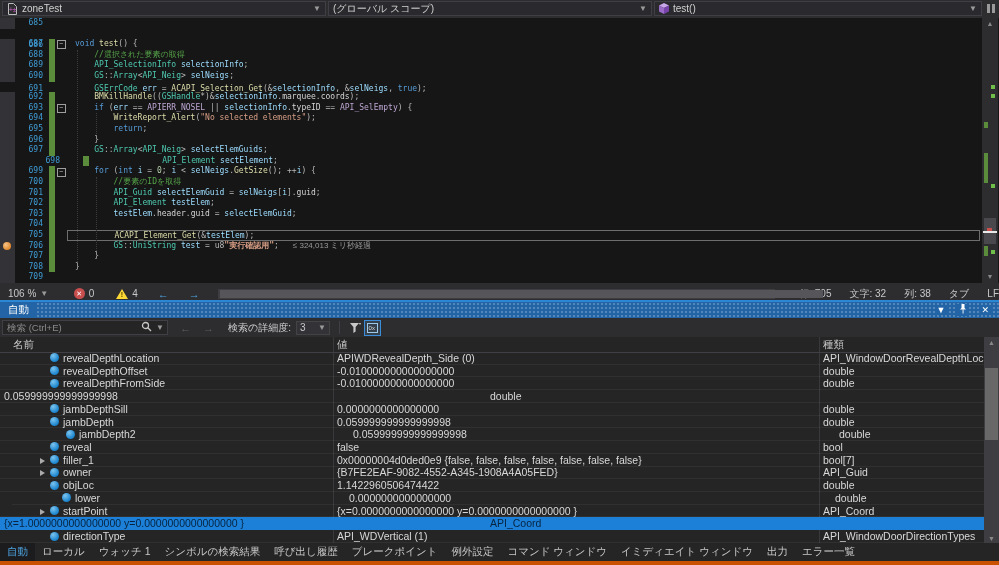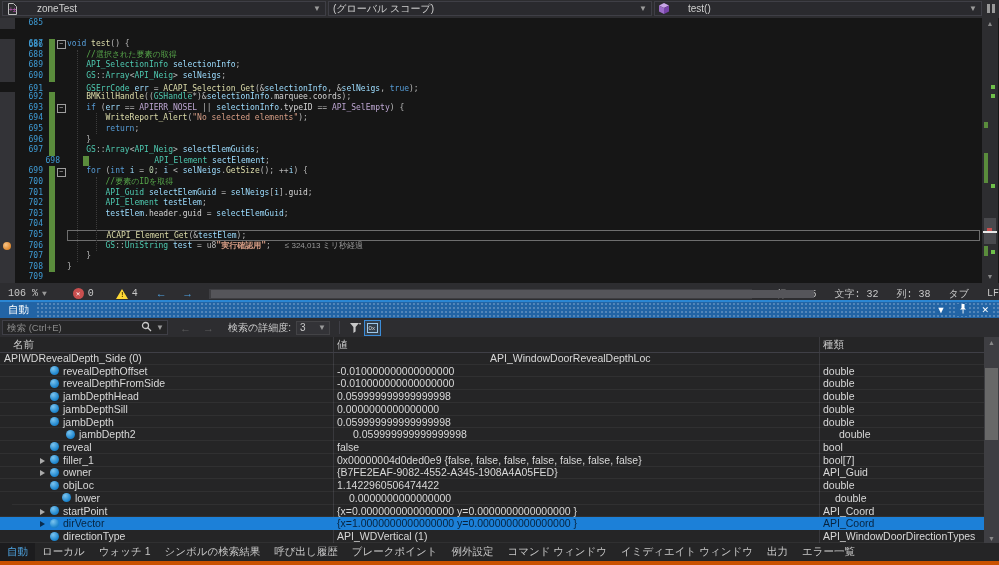--- a/index.html
+++ b/index.html
@@ -1,21 +1,21 @@
 <!DOCTYPE html>
 <html><head>
 <meta charset="utf-8">
 <style>
   html,body{margin:0;padding:0;background:#1e1e1e;}
   #root{position:relative;width:999px;height:565px;background:#252526;overflow:hidden;
         font-family:"Liberation Sans",sans-serif;color:#c8c8c8;}
   
   .navbar{position:absolute;left:0;top:0;width:999px;height:18px;background:#2d2d30;}
   .combo{position:absolute;top:1px;height:15px;background:#2a2a2e;border:1px solid #3f3f46;
-         display:flex;align-items:center;font-size:10px;color:#d0d0d0;padding:0 4px;box-sizing:border-box;gap:15px;}
+         display:flex;align-items:center;font-size:10px;color:#d0d0d0;padding:0 4px;box-sizing:border-box;}
   .combo .ctext{flex:1;white-space:nowrap;overflow:hidden;}
   .caret{color:#9a9a9a;font-size:8px;margin-left:4px;}
   .c1{left:2px;width:324px;}.c2{left:328px;width:324px;}.c3{left:654px;width:328px;}
   .cicon{display:inline-flex;margin-right:4px;}
   .nav-split{position:absolute;right:2px;top:2px;width:13px;height:13px;display:flex;gap:2px;align-items:center;justify-content:center;}
   .nav-split i{display:block;width:3px;height:9px;background:#9a9a9a;}
   
   .editor{position:absolute;left:0;top:18px;width:999px;height:265px;background:#161616;overflow:hidden;}
   #code-lines{position:absolute;left:0;top:0;width:982px;}
   .cl{position:absolute;left:0;height:10.6px;width:982px;display:flex;align-items:stretch;overflow:visible;}
@@ -23,38 +23,38 @@
   .bpdot{position:absolute;left:3px;top:1px;width:8px;height:8px;border-radius:50%;
          background:radial-gradient(circle at 35% 35%,#f6c488,#e0892e 70%);}
   .cln{width:34px;flex:none;text-align:right;padding-right:6px;box-sizing:border-box;
        color:#3f9cd6;font-family:"DejaVu Sans Mono",monospace;font-size:8px;line-height:10.6px;}
   .clc{width:6px;flex:none;}
   .clc.chg{background:#5a8c3c;}
   .clf{width:12px;flex:none;text-align:center;line-height:10.6px;}
   .foldbox{display:inline-block;width:7px;height:7px;line-height:5px;border:1px solid #9e9e9e;
            color:#cccccc;font-size:7px;text-align:center;background:#161616;vertical-align:middle;}
   .clt{flex:1;white-space:pre;font-family:"DejaVu Sans Mono",monospace;font-size:8px;line-height:10.6px;
-       box-sizing:border-box;overflow:hidden;}
+       padding-left:8px;box-sizing:border-box;overflow:hidden;}
   .cl.boxed .clt{border:1px solid #6e6e6e;margin-right:2px;}
   .sg.kw{color:#569cd6}.sg.ty{color:#4ec9b0}.sg.fn{color:#dcdcaa}.sg.id{color:#9cdcfe}
   .sg.mb{color:#d4d4d4}.sg.mc{color:#bea7d3}.sg.cm{color:#57a64a}.sg.st{color:#d69d85}
   .sg.stj{color:#d69d85;font-weight:bold}.sg.nu{color:#b5cea8}.sg.op{color:#b8b8b8}
   .perftip{font-family:"Liberation Sans",sans-serif;font-size:8px;color:#9a9a9a;margin-left:14px;}
   .guide{position:absolute;width:0;border-left:1px dotted #3c3c3c;}
   .g1{left:77px;top:31.8px;height:212px;}
   .g2{left:96px;top:95.4px;height:21px;}
   .g3{left:96px;top:159px;height:74px;}
   .vscroll{position:absolute;right:1px;top:0;width:16px;height:265px;background:#2d2d30;}
   .sarrow{position:absolute;left:0;width:16px;height:12px;text-align:center;font-size:7px;color:#888;line-height:12px;}
   .sarrow.up{top:0}.sarrow.dn{bottom:0}
   .smark{position:absolute;}
   .sthumb{position:absolute;left:2px;width:12px;background:#55555a;opacity:.7;}
   
   .estatus{position:absolute;left:0;top:283px;width:999px;height:21px;background:#2d2d30;
-           display:flex;align-items:center;font-size:10px;color:#c8c8c8;font-family:Liberation Mono, monospace;}
+           display:flex;align-items:center;font-size:10px;color:#c8c8c8;}
   .ezoom{margin-left:8px;display:flex;align-items:center;width:48px;}
   .eicon{display:inline-flex;width:11px;height:11px;border-radius:50%;background:#c94f4f;color:#fff;
          font-size:7px;align-items:center;justify-content:center;margin-right:4px;}
   .wicon{display:inline-block;width:0;height:0;border-left:6px solid transparent;border-right:6px solid transparent;
          border-bottom:10px solid #fdd835;position:relative;margin-right:4px;}
   .wicon i{position:absolute;left:-1.5px;top:2px;font-style:normal;font-size:7px;color:#4d3b00;font-weight:bold;}
   .err{display:flex;align-items:center;margin-left:22px;}
   .warn{display:flex;align-items:center;margin-left:22px;}
   .bnav{color:#4fa3e3;font-size:11px;margin-left:20px;font-weight:bold;}
   .hscroll{position:relative;margin-left:18px;width:612px;height:10px;background:#3e3e42;}
@@ -434,20 +434,25 @@
     <div class="agrid">
       <div class="vline v1"></div>
       <div class="vline v2"></div>
       <div class="ahead">
         <span class="h-name">名前</span>
         <span class="h-val">値</span>
         <span class="h-type">種類</span>
       </div>
       <div id="autos-rows">
           <div class="trow" style="top: 0px;">
+            <div class="cell cn">
+              <span class="exp"></span>
+              <span class="ficon"></span>
+              <span>revealDepthLocation</span>
+            </div>
             <div class="cell cv">APIWDRevealDepth_Side (0)</div>
             <div class="cell ct">API_WindowDoorRevealDepthLocationID</div>
           </div>
           <div class="trow" style="top: 12.73px;">
             <div class="cell cn">
               <span class="exp"></span>
               <span class="ficon"></span>
               <span>revealDepthOffset</span>
             </div>
             <div class="cell cv">-0.010000000000000000</div>
@@ -456,25 +461,20 @@
           <div class="trow" style="top: 25.46px;">
             <div class="cell cn">
               <span class="exp"></span>
               <span class="ficon"></span>
               <span>revealDepthFromSide</span>
             </div>
             <div class="cell cv">-0.010000000000000000</div>
             <div class="cell ct">double</div>
           </div>
           <div class="trow" style="top: 38.19px;">
-            <div class="cell cn">
-              <span class="exp"></span>
-              <span class="ficon"></span>
-              <span>jambDepthHead</span>
-            </div>
             <div class="cell cv">0.059999999999999998</div>
             <div class="cell ct">double</div>
           </div>
           <div class="trow" style="top: 50.92px;">
             <div class="cell cn">
               <span class="exp"></span>
               <span class="ficon"></span>
               <span>jambDepthSill</span>
             </div>
             <div class="cell cv">0.0000000000000000</div>
@@ -546,25 +546,20 @@
           <div class="trow" style="top: 152.76px;">
             <div class="cell cn">
               <span class="exp on"></span>
               <span class="ficon"></span>
               <span>startPoint</span>
             </div>
             <div class="cell cv">{x=0.0000000000000000 y=0.0000000000000000 }</div>
             <div class="cell ct">API_Coord</div>
           </div>
           <div class="trow sel" style="top: 165.49px;">
-            <div class="cell cn">
-              <span class="exp on"></span>
-              <span class="ficon"></span>
-              <span>dirVector</span>
-            </div>
             <div class="cell cv">{x=1.0000000000000000 y=0.0000000000000000 }</div>
             <div class="cell ct">API_Coord</div>
           </div>
           <div class="trow" style="top: 178.22px;">
             <div class="cell cn">
               <span class="exp"></span>
               <span class="ficon"></span>
               <span>directionType</span>
             </div>
             <div class="cell cv">API_WDVertical (1)</div>

